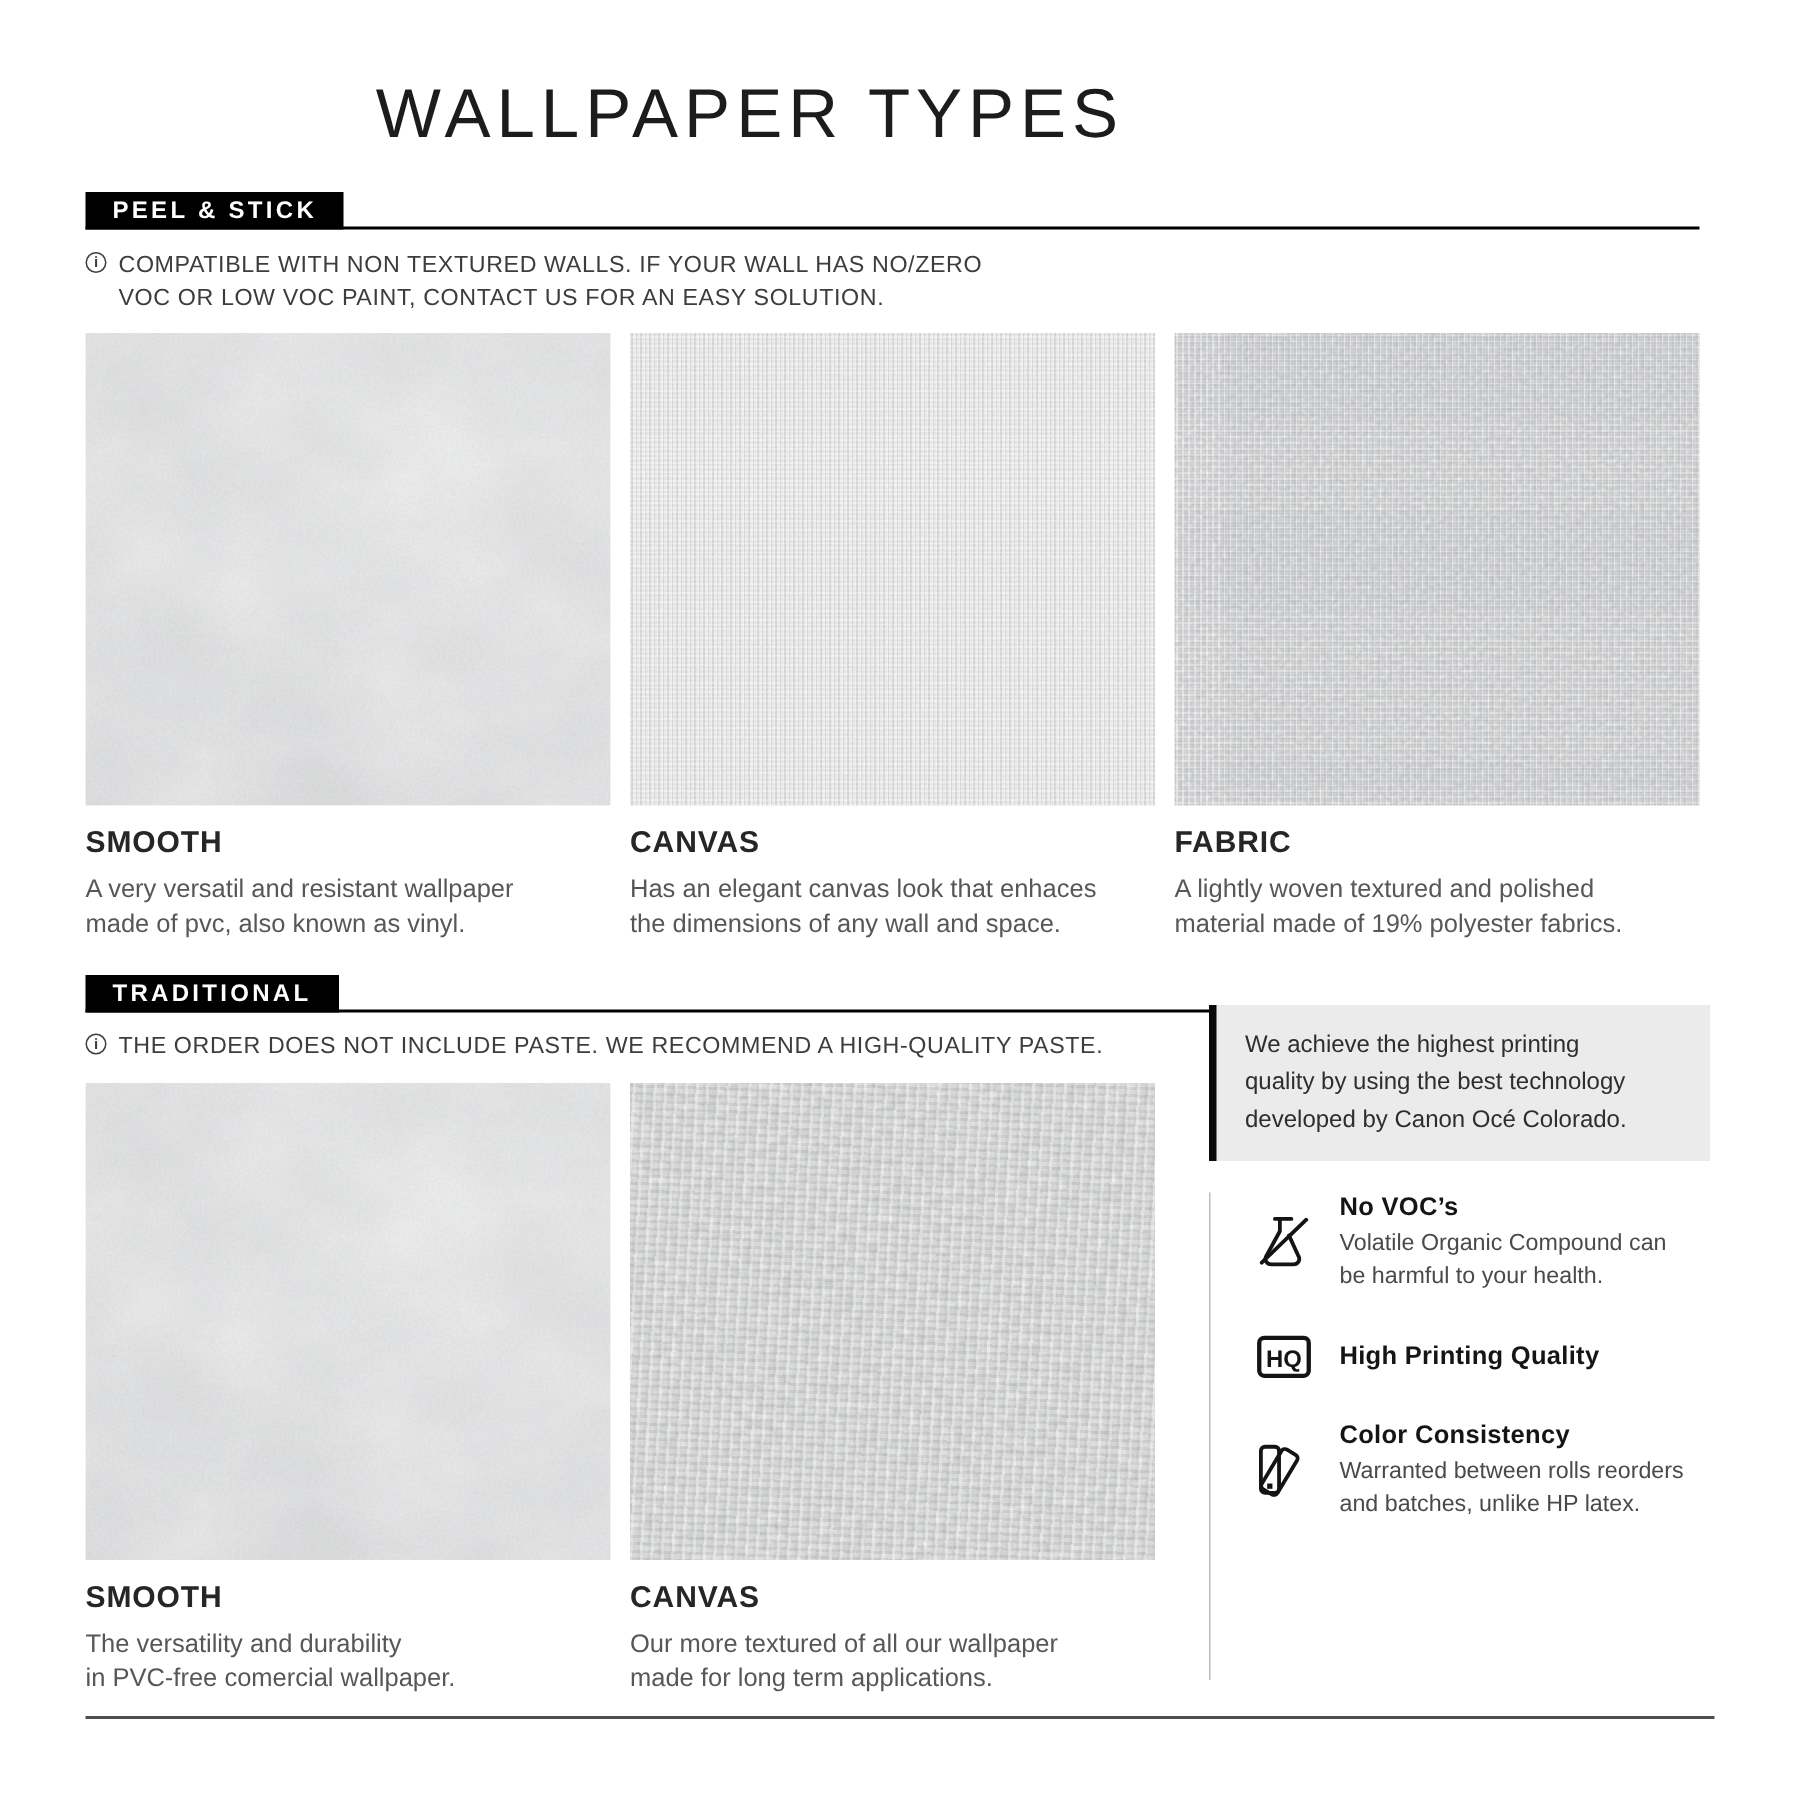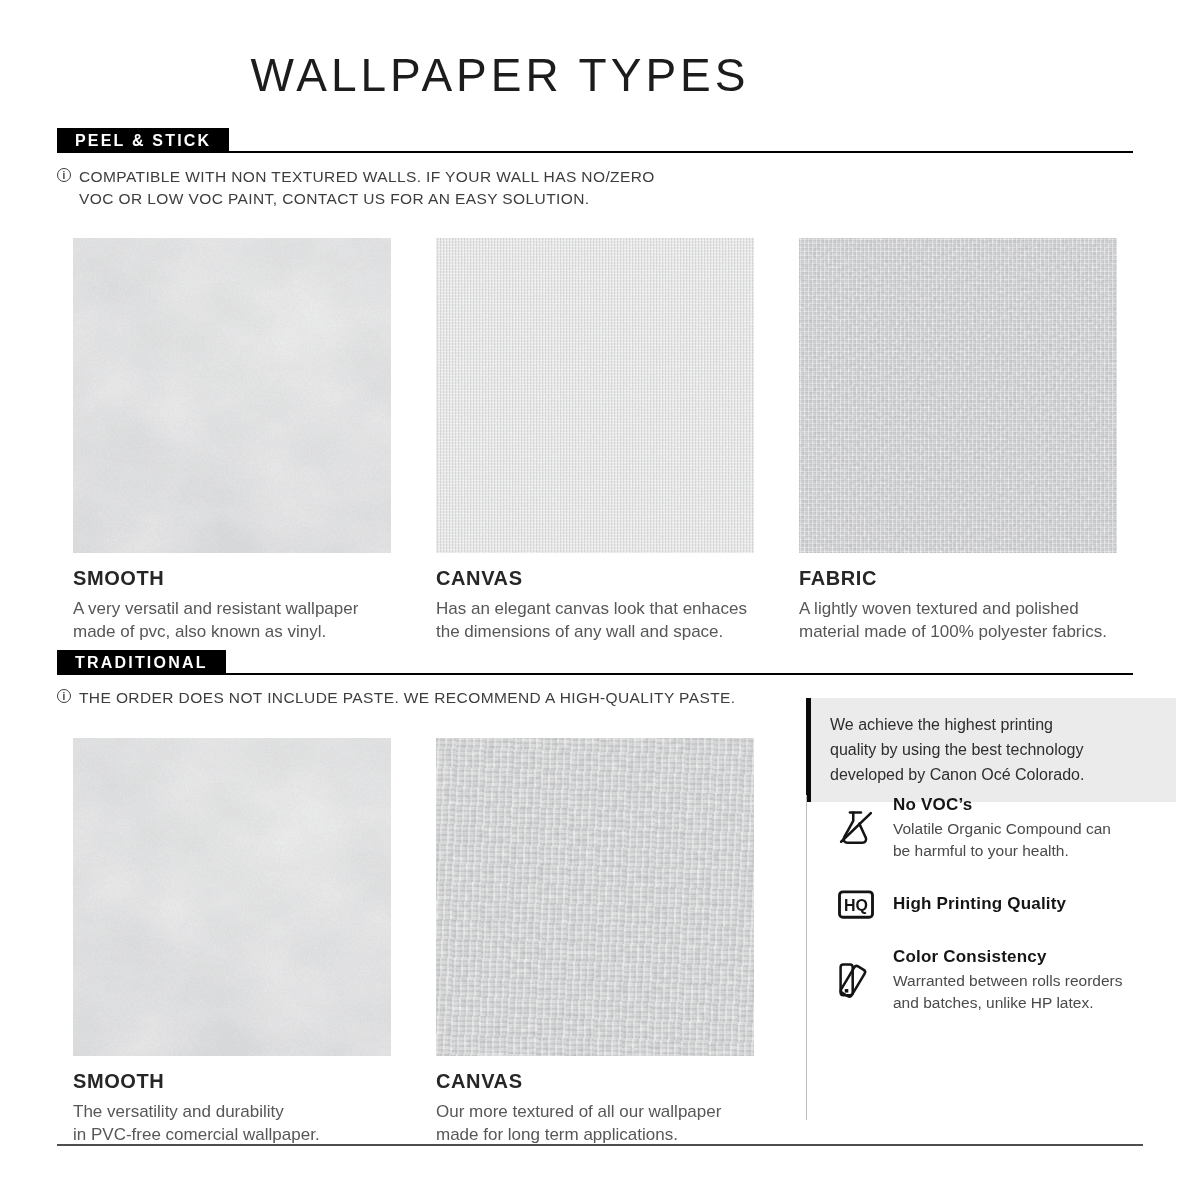--- a/index.html
+++ b/index.html
@@ -25,42 +25,42 @@
   .sec1-note{top:166px;}
   .sec2-note{top:687px;}
   .info-icon{flex:none;width:14px;height:14px;margin-top:2px;border:1.5px solid #3d3d3d;border-radius:50%;
              color:#3d3d3d;font-size:10px;font-weight:700;line-height:14px;text-align:center;font-style:normal;}
   .note-text{font-size:15.5px;font-weight:500;letter-spacing:.4px;color:#3d3d3d;line-height:1.45;}
 
   
   .row{display:grid;gap:13px;}
   .row1{top:222px;grid-template-columns:repeat(3,350px);}
   .row2{top:722px;grid-template-columns:repeat(2,350px);}
-  .card{margin:16px;}
+  .card{margin:0;}
   .swatch{position:relative;height:315px;overflow:hidden;background:#f0f0f1;}
   .row2 .swatch{height:318px;}
   .swatch svg.noise{position:absolute;inset:0;width:100%;height:100%;display:block;}
 
   .tex-smooth{background:radial-gradient(135% 115% at 62% 28%, #f6f6f6 0%, #f0f0f1 55%, #e9e9ea 100%);}
   .tex-canvas-fine{background-color:#eeeeee;background-image:
       repeating-linear-gradient(90deg, rgba(255,255,255,.55) 0 1px, rgba(160,163,168,.16) 1px 2px, rgba(255,255,255,.30) 2px 3px),
       repeating-linear-gradient(0deg, rgba(255,255,255,.40) 0 1px, rgba(160,163,168,.11) 1px 3px);}
   .tex-fabric{background-color:#ededee;background-image:
       repeating-linear-gradient(90deg, rgba(118,122,128,.13) 0 1px, rgba(255,255,255,.50) 1px 2px, rgba(118,122,128,.07) 2px 4px),
       repeating-linear-gradient(0deg, rgba(118,122,128,.13) 0 1px, rgba(255,255,255,.45) 1px 2px, rgba(118,122,128,.07) 2px 4px);}
   .tex-canvas-rough{background-color:#efefef;background-image:
       repeating-linear-gradient(93deg, rgba(128,131,136,.13) 0 2px, rgba(255,255,255,.50) 2px 4px, rgba(128,131,136,.06) 4px 7px),
       repeating-linear-gradient(2deg, rgba(128,131,136,.11) 0 2px, rgba(255,255,255,.40) 2px 5px);}
 
   .sw-name{margin:14px 0 0 0;font-size:20px;font-weight:600;letter-spacing:.6px;color:#262626;}
   .sw-desc{margin:7px 0 0 0;font-size:17px;color:#575757;line-height:1.38;}
 
   
-  .quote{top:670px;left:806px;width:370px;background:#ebebeb;border-left:5px solid #0a0a0a;
-         padding:15px 16px 15px 19px;font-size:16px;line-height:1.55;color:#2e2e2e;margin-top:28px;}
+  .quote{top:670px;left:806px;width:334px;background:#ebebeb;border-left:5px solid #0a0a0a;
+         padding:15px 16px 15px 19px;font-size:16px;line-height:1.55;color:#2e2e2e;}
   .features{top:795px;left:806px;width:340px;border-left:1.5px solid #bdbdbd;padding-left:27px;
             display:flex;flex-direction:column;gap:21px;min-height:325px;}
   .feature{display:flex;align-items:center;gap:15px;}
   .f-icon{flex:none;width:44px;height:44px;}
   .f-title{margin:0;font-size:17px;font-weight:700;color:#151515;letter-spacing:.2px;}
   .f-desc{margin:3px 0 0 0;font-size:15.5px;color:#4a4a4a;line-height:1.4;}
 
   .bottom-line{top:1144px;width:1086px;height:2px;background:#4e4e4e;}
   .defs-holder{position:absolute;width:0;height:0;overflow:hidden;}
 </style>
@@ -112,21 +112,21 @@
 
     <figure class="card">
       <div class="swatch tex-fabric">
         <svg class="noise">
             <rect width="100%" height="100%" filter="url(#fMesh)"></rect>
           </svg>
       </div>
       <figcaption>
         <h3 class="sw-name">FABRIC</h3>
         <p class="sw-desc ml">A lightly woven textured and polished
-material made of 100% polyester fabrics.</p>
+material made of 19% polyester fabrics.</p>
       </figcaption>
     </figure>
 
   </div>
 
   <div class="section-head sec2-head abs">
     <span class="section-label">TRADITIONAL</span>
   </div>
 
   <div class="note sec2-note abs">

